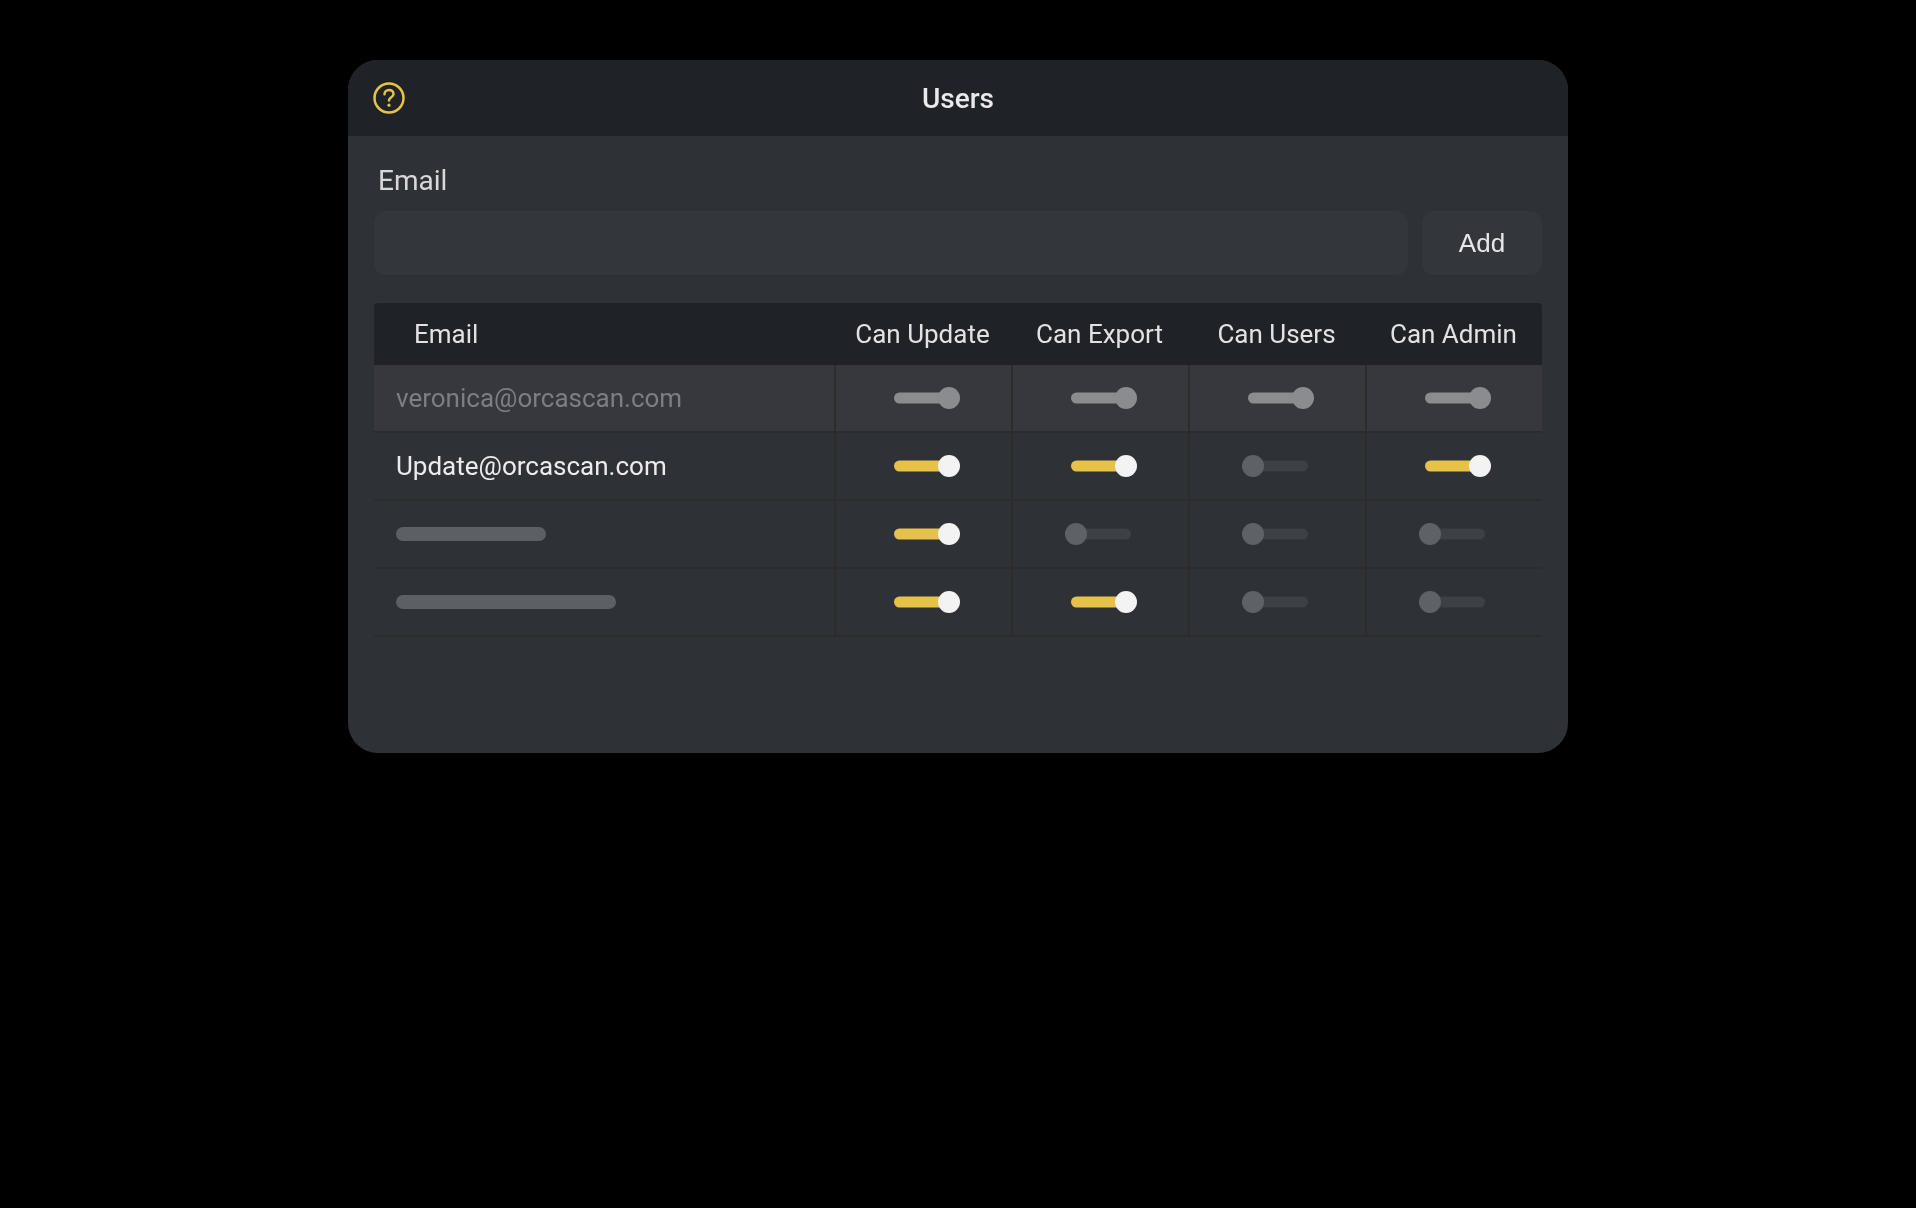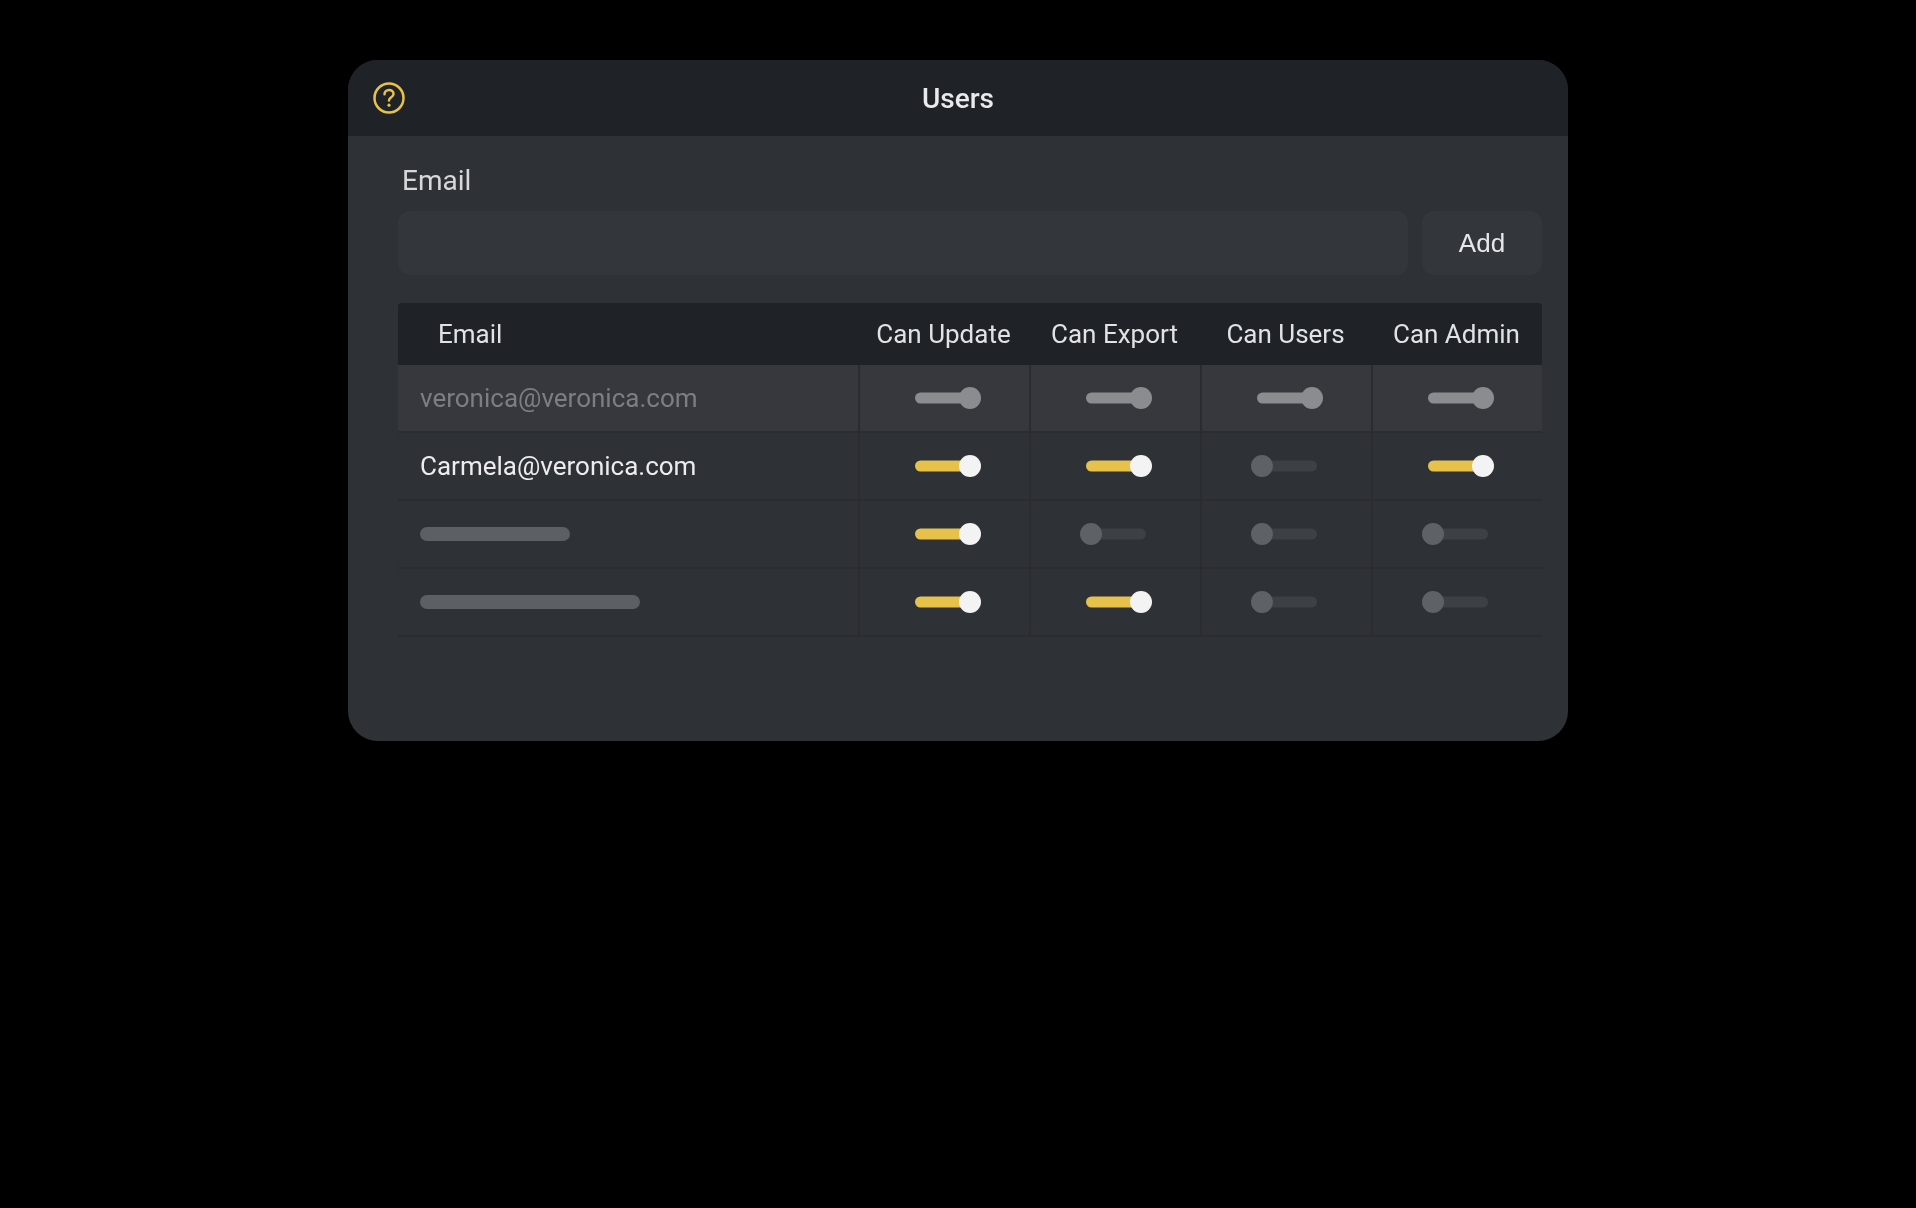--- a/index.html
+++ b/index.html
@@ -45,22 +45,21 @@
     left: 24px;
     top: 50%;
     transform: translateY(-50%);
     width: 34px;
     height: 34px;
     cursor: pointer;
   }
   .help-icon svg { width: 100%; height: 100%; display: block; }
 
   .panel-body {
-    padding: 28px 26px 14px 26px;
-    margin-left: 24px;
+    padding: 28px 26px 26px 26px;
   }
   .email-label {
     color: #d7d8da;
     font-size: 28px;
     font-weight: 400;
     margin-bottom: 14px;
     margin-left: 4px;
   }
   .email-row {
     display: flex;
@@ -209,21 +208,21 @@
         <div class="table-header">
           <div class="th col-email">Email</div>
           <div class="th col-perm">Can Update</div>
           <div class="th col-perm">Can Export</div>
           <div class="th col-perm">Can Users</div>
           <div class="th col-perm">Can Admin</div>
         </div>
         <div class="table-body" id="table-body">
             <div class="row disabled-row">
               <div class="cell col-email">
-                <span class="email-text">veronica@veronica.com</span>
+                <span class="email-text">veronica@orcascan.com</span>
               </div>
               <div class="cell col-perm">
                 <div class="toggle on-disabled">
                   <div class="track"></div>
                   <div class="knob"></div>
                 </div>
               </div>
               <div class="cell col-perm">
                 <div class="toggle on-disabled">
                   <div class="track"></div>
@@ -238,21 +237,21 @@
               </div>
               <div class="cell col-perm">
                 <div class="toggle on-disabled">
                   <div class="track"></div>
                   <div class="knob"></div>
                 </div>
               </div>
             </div>
             <div class="row active-row">
               <div class="cell col-email">
-                <span class="email-text">Carmela@veronica.com</span>
+                <span class="email-text">Update@orcascan.com</span>
               </div>
               <div class="cell col-perm">
                 <div class="toggle on">
                   <div class="track"></div>
                   <div class="knob"></div>
                 </div>
               </div>
               <div class="cell col-perm">
                 <div class="toggle on">
                   <div class="track"></div>

